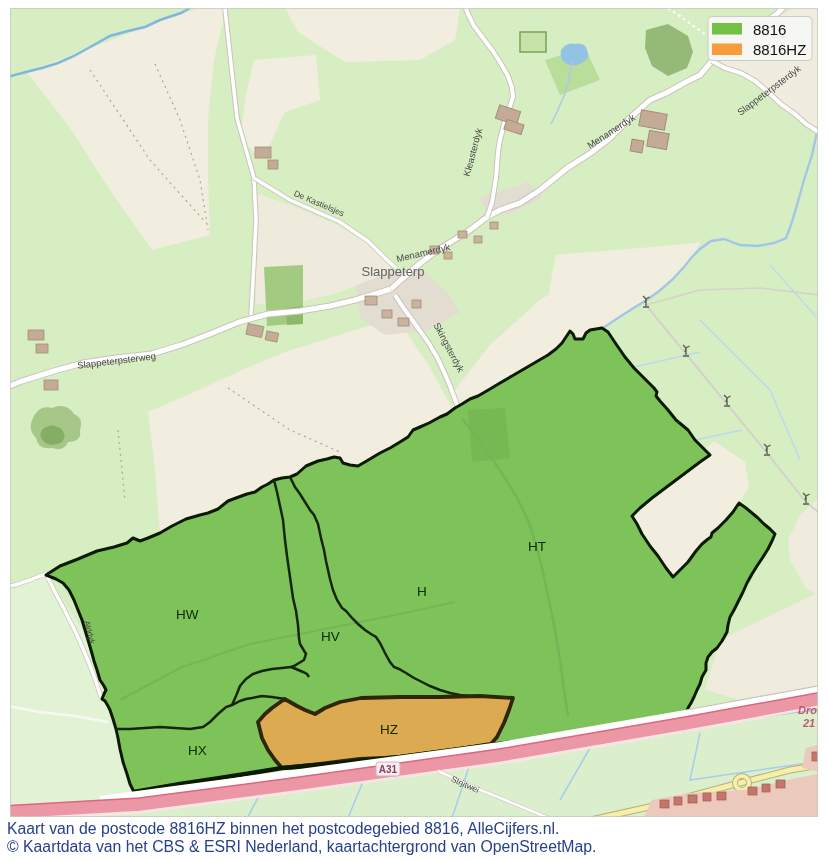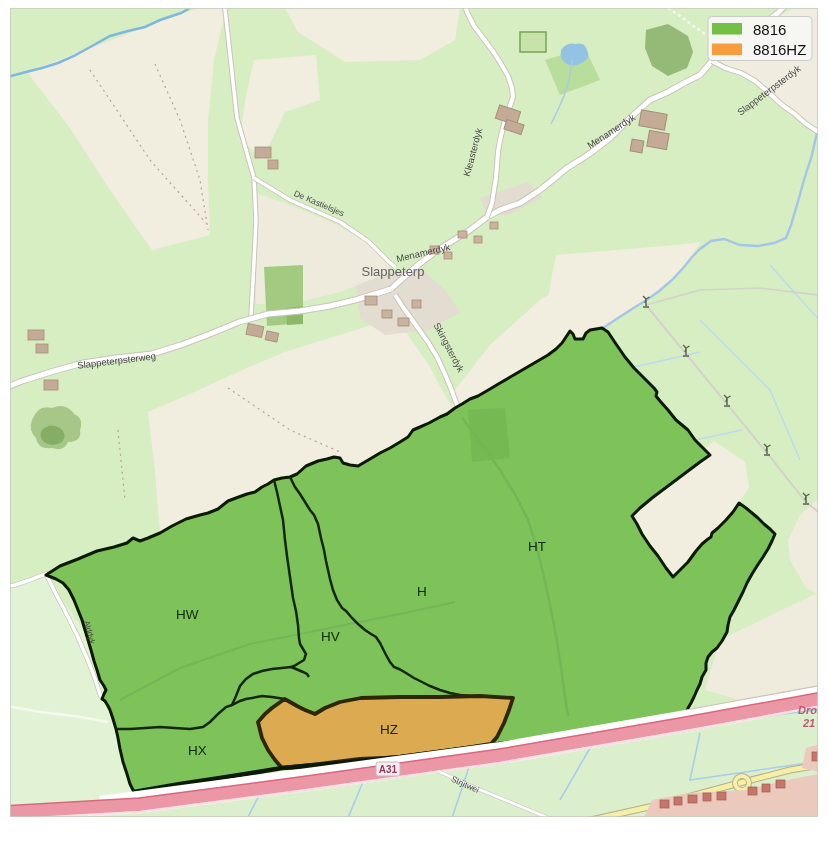--- a/index.html
+++ b/index.html
@@ -241,13 +241,14 @@
 
 <g>
   <rect x="708" y="16.5" width="104" height="44" rx="4" fill="#f6f6f2" stroke="#ccccc6" stroke-width="1"></rect>
   <rect x="712" y="23" width="30" height="11.5" fill="#74c044"></rect>
   <rect x="712" y="43.5" width="30" height="11.5" fill="#f89d3d"></rect>
   <text x="753" y="34.5" font-size="15px" fill="#111111" font-family="Liberation Sans, sans-serif">8816</text>
   <text x="753" y="55" font-size="15px" fill="#111111" font-family="Liberation Sans, sans-serif">8816HZ</text>
 </g>
 </svg>
 
+<div class="caption">Kaart van de postcode 8816HZ binnen het postcodegebied 8816, AlleCijfers.nl.<br>© Kaartdata van het CBS &amp; ESRI Nederland, kaartachtergrond van OpenStreetMap.</div>
 </div>
 
 </body></html>

